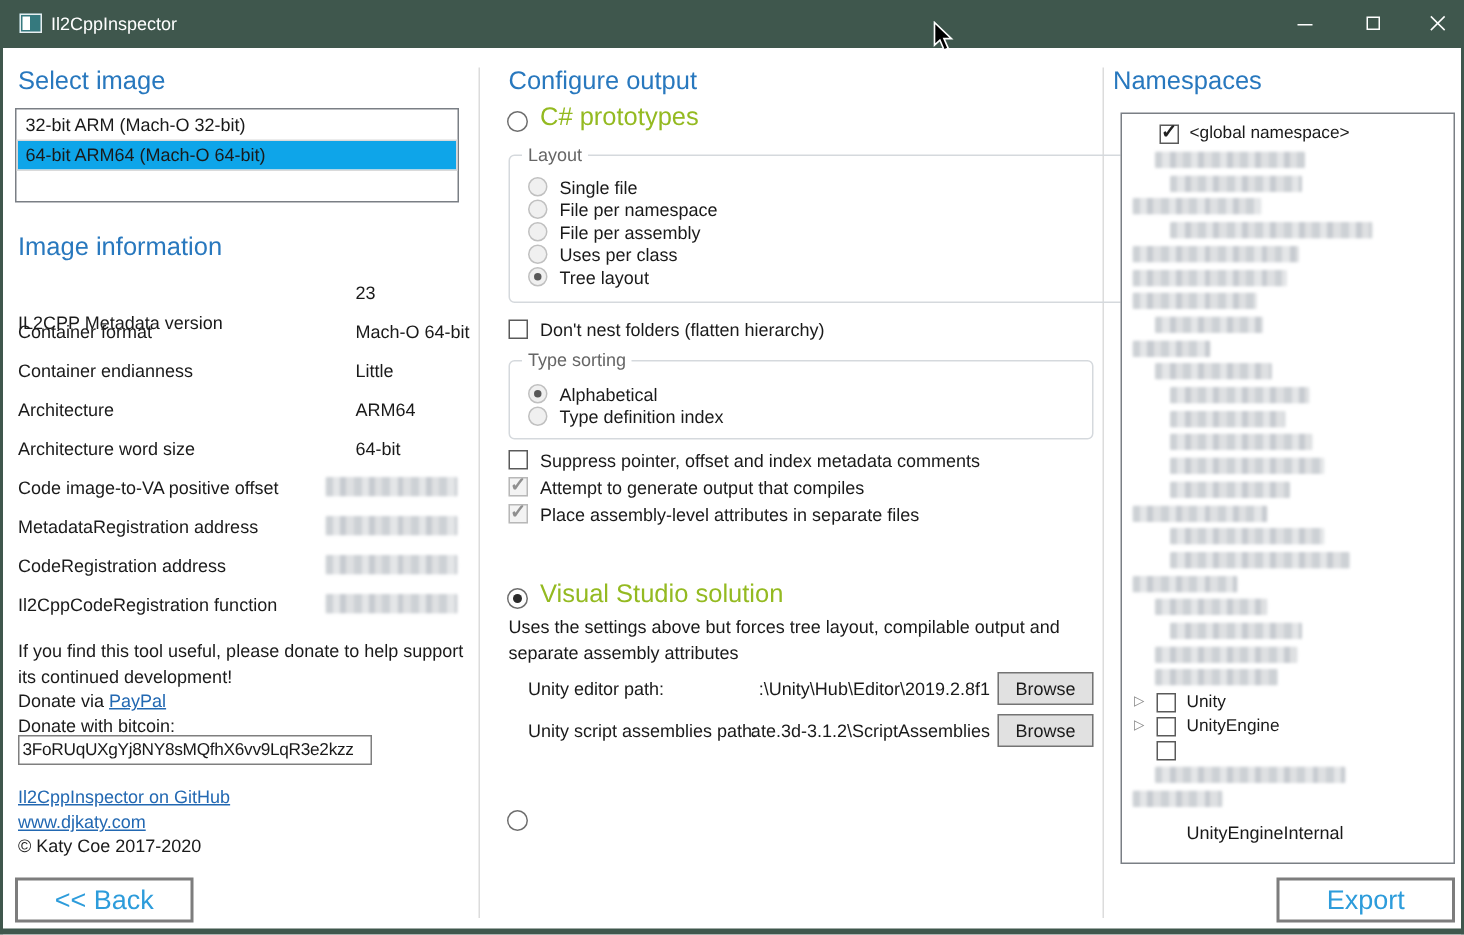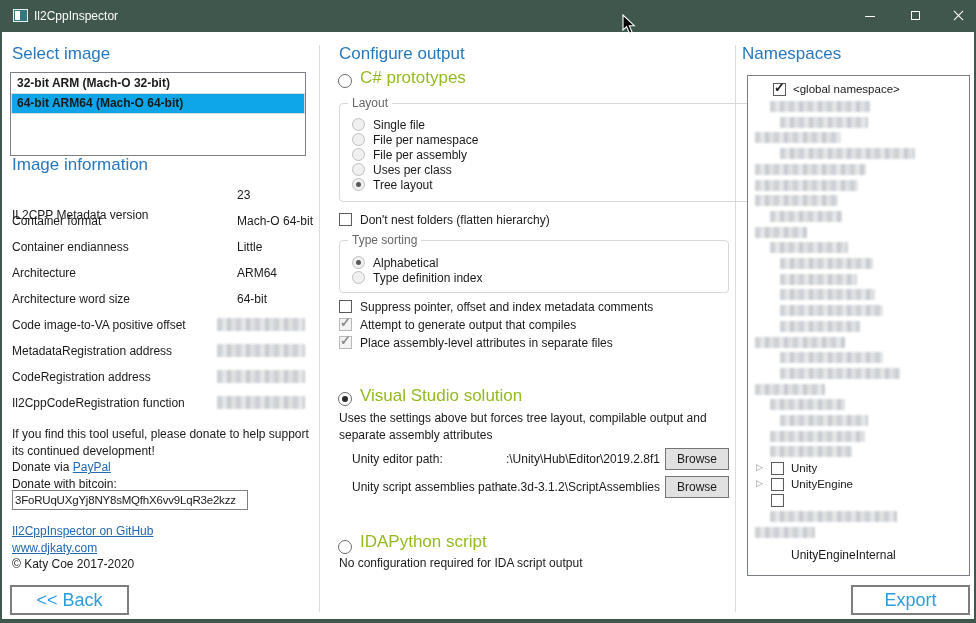--- a/index.html
+++ b/index.html
@@ -81,21 +81,21 @@
       </div>
     <div class="capbtn" style="left:933px;width:39px;">
         <div class="glyph-close"></div>
       </div>
   </div>
 
   <div class="vdiv" style="left:317px;top:45px;height:567px;"></div>
   <div class="vdiv" style="left:733px;top:45px;height:567px;"></div>
 
   <div class="hdr" style="left:10px;top:44px;">Select image</div>
-  <div class="listbox" id="select-image-list" style="left:8px;top:72px;width:296px;height:84px;font-weight:bold;">
+  <div class="listbox" id="select-image-list" style="left:8px;top:72px;width:296px;height:63px;">
       <div class="li">32-bit ARM (Mach-O 32-bit)</div>
       <div class="li sel">64-bit ARM64 (Mach-O 64-bit)</div>
     </div>
 
   <div class="hdr" style="left:10px;top:155px;">Image information</div>
   <div id="image-info-rows">
       <div class="lbl" style="left: 10px; top: 188px; margin-top: 20px;">IL2CPP Metadata version</div>
       <div class="lbl" style="left: 235px; top: 188px;">23</div>
       <div class="lbl" style="left: 10px; top: 214px;">Container format</div>
       <div class="lbl" style="left: 235px; top: 214px;">Mach-O 64-bit</div>
@@ -183,22 +183,20 @@
 
   <div class="lbl" style="left:350px;top:452px;">Unity editor path:</div>
   <div class="lbl" style="left:450px;top:452px;width:208px;text-align:right;">:\Unity\Hub\Editor\2019.2.8f1</div>
   <div class="browse" style="left:663px;top:448px;">Browse</div>
 
   <div class="lbl" style="left:350px;top:480px;">Unity script assemblies path:</div>
   <div class="lbl" style="left:450px;top:480px;width:208px;text-align:right;">ate.3d-3.1.2\ScriptAssemblies</div>
   <div class="browse" style="left:663px;top:476px;">Browse</div>
 
   <div class="radio main" style="left:336px;top:540px;"></div>
-  <div class="hdr" style="left:358px;top:532px;color:var(--green);">IDAPython script</div>
-  <div class="lbl" style="left:337px;top:556px;">No configuration required for IDA script output</div>
 
   <div class="hdr" style="left:740px;top:44px;">Namespaces</div>
   <div class="listbox" id="ns-tree" style="left:745px;top:75px;width:223px;height:501px;">
       <div class="cb" style="left: 25px; top: 7px;">
         <span class="tick dark">✓</span>
       </div>
       <div class="lbl" style="left: 45px; top: 7px; font-size: 11.5px;">&lt;global namespace&gt;</div>
       <div class="redact" style="left: 22px; top: 25px; width: 100px; height: 11px;"></div>
       <div class="redact" style="left: 32px; top: 41px; width: 88px; height: 11px;"></div>
       <div class="redact" style="left: 7px; top: 56px; width: 86px; height: 11px;"></div>

